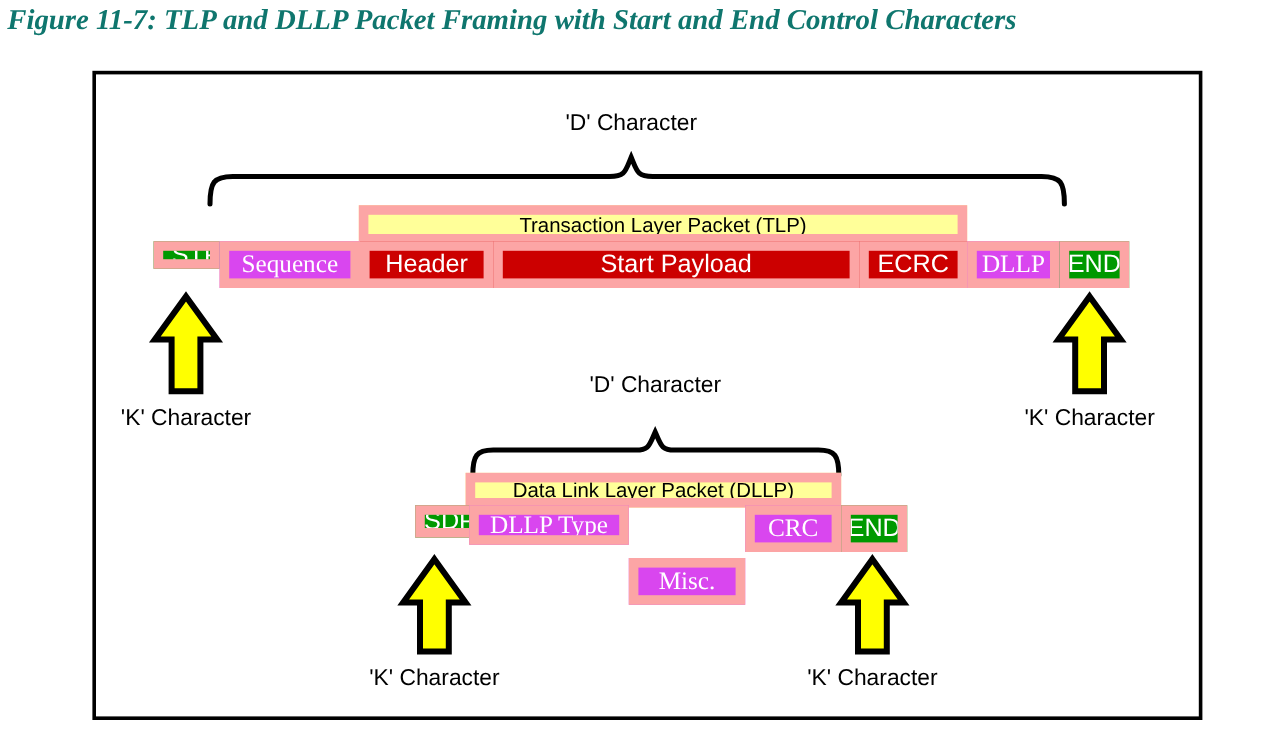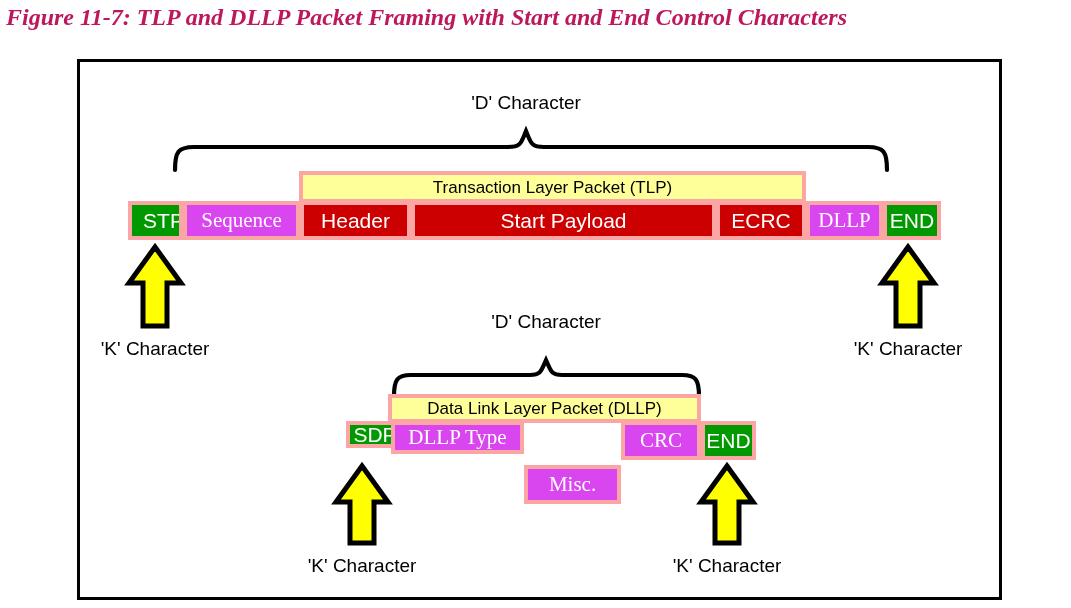--- a/index.html
+++ b/index.html
@@ -17,21 +17,21 @@
   #figure-caption {
     position: absolute;
     left: 6px;
     top: 2px;
     width: 1060px;
     font-family: "Liberation Serif", serif;
     font-style: italic;
     font-weight: bold;
     font-size: 24px;
     line-height: 30px;
-    color: #be185d;
+    color: #0f766e;
     white-space: nowrap;
     letter-spacing: 0px;
   }
   #figure-frame {
     position: absolute;
     left: 77px;
     top: 59px;
     width: 925px;
     height: 541px;
     border: 3px solid #000000;
@@ -41,21 +41,21 @@
   .canvas {
     position: absolute;
     left: 0;
     top: 0;
     width: 1071px;
     height: 608px;
   }
   .seg {
     position: absolute;
     box-sizing: border-box;
-    border: 4px solid #fca5a5;
+    border: 8px solid #fca5a5;
     display: flex;
     align-items: center;
     justify-content: center;
     font-size: 21px;
     line-height: 21px;
     white-space: nowrap;
     overflow: hidden;
   }
   .seg-green  { background: #009900; color: #ffffff; }
   .seg-blue   { background: #d946ef; color: #ffffff; font-family: Liberation Serif, serif; }
@@ -120,21 +120,21 @@
 
   <g>
     <path d="M 727,466 L 753,502 L 739,502 L 739,543 L 715,543 L 715,502 L 701,502 Z" fill="#ffff00" stroke="#000000" stroke-width="5" stroke-linejoin="miter"></path>
   </g>
 </svg>
 
 <div class="dlabel" style="left:526px; top:92px;">'D' Character</div>
 
 <div class="seg seg-yellow" style="left:299px; top:171px; width:507px; height:32px;">Transaction Layer Packet (TLP)</div>
 
-<div class="seg seg-green" style="left:128px; top:201px; width:55px; height:39px;padding-left:16px;">STP</div>
+<div class="seg seg-green" style="left:128px; top:201px; width:55px; height:23px;padding-left:16px;">STP</div>
 <div class="seg seg-blue" style="left:183px; top:201px; width:117px; height:39px;">Sequence</div>
 <div class="seg seg-red" style="left:300px; top:201px; width:111px; height:39px;">Header</div>
 <div class="seg seg-red" style="left:411px; top:201px; width:305px; height:39px;">Start Payload</div>
 <div class="seg seg-red" style="left:716px; top:201px; width:90px; height:39px;">ECRC</div>
 <div class="seg seg-blue" style="left:806px; top:201px; width:77px; height:39px;">DLLP</div>
 <div class="seg seg-green" style="left:883px; top:201px; width:58px; height:39px;">END</div>
 
 <div class="klabel" style="left:155px; top:338px;">'K' Character</div>
 <div class="klabel" style="left:908px; top:338px;">'K' Character</div>
 

